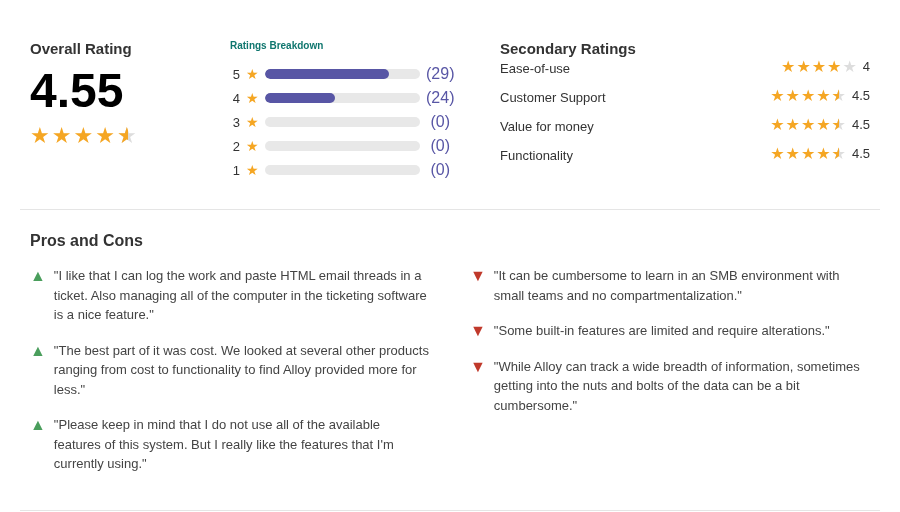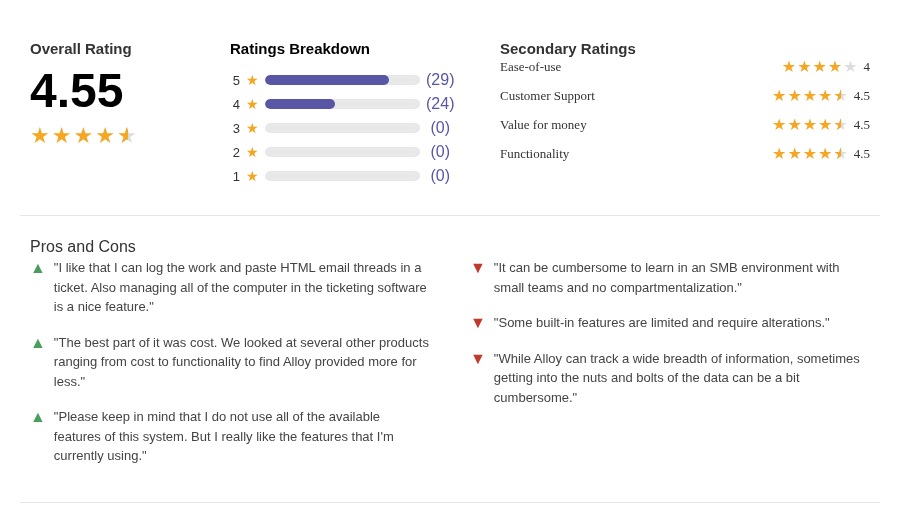--- a/index.html
+++ b/index.html
@@ -46,23 +46,23 @@
     }
     .star-full { color: #f5a623; }
     .star-half { color: #f5a623; }
     .star-empty { color: #ddd; }
 
     .ratings-breakdown {
       flex: 0 0 260px;
       padding: 0 20px;
     }
     .ratings-breakdown h3 {
-      font-size: 15px;
+      font-size: 10px;
       font-weight: 600;
-      color: #000000;
+      color: #0f766e;
       margin-bottom: 14px;
     }
     .bar-row {
       display: flex;
       align-items: center;
       gap: 6px;
       margin-bottom: 6px;
     }
     .bar-label {
       font-size: 13px;
@@ -101,24 +101,23 @@
       flex: 1;
       padding-left: 30px;
     }
     .secondary-ratings h3 {
       font-size: 15px;
       font-weight: 600;
       color: #333;
     }
     .secondary-row {
       display: flex;
-      align-items: center;
+      align-items: flex-end;
       justify-content: space-between;
       margin-bottom: 10px;
-      font-family: Liberation Serif, serif;
     }
     .secondary-label {
       font-size: 13px;
       color: #333;
       flex: 0 0 120px;
     }
     .secondary-stars-score {
       display: flex;
       align-items: center;
       gap: 6px;
@@ -135,23 +134,23 @@
       color: #333;
       font-weight: 500;
     }
 
     .pros-cons-section {
       padding: 22px 10px 20px;
       border-bottom: 1px solid #e5e5e5;
     }
     .pros-cons-title {
       font-size: 16px;
-      font-weight: 400;
-      color: #333;
-      margin-bottom: 2px;
+      font-weight: 700;
+      color: #333;
+      margin-bottom: 16px;
     }
     .pros-cons-columns {
       display: flex;
       gap: 40px;
     }
     .pros-col, .cons-col {
       flex: 1;
     }
     .feedback-item {
       display: flex;

